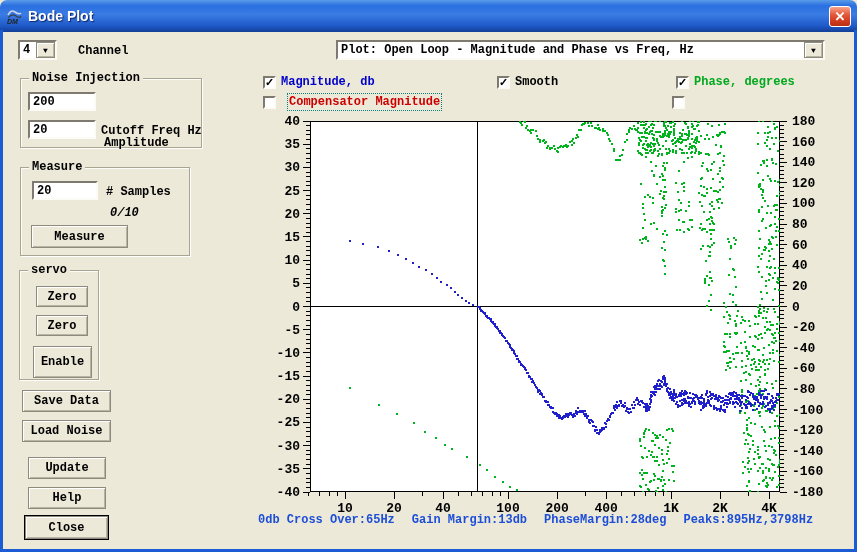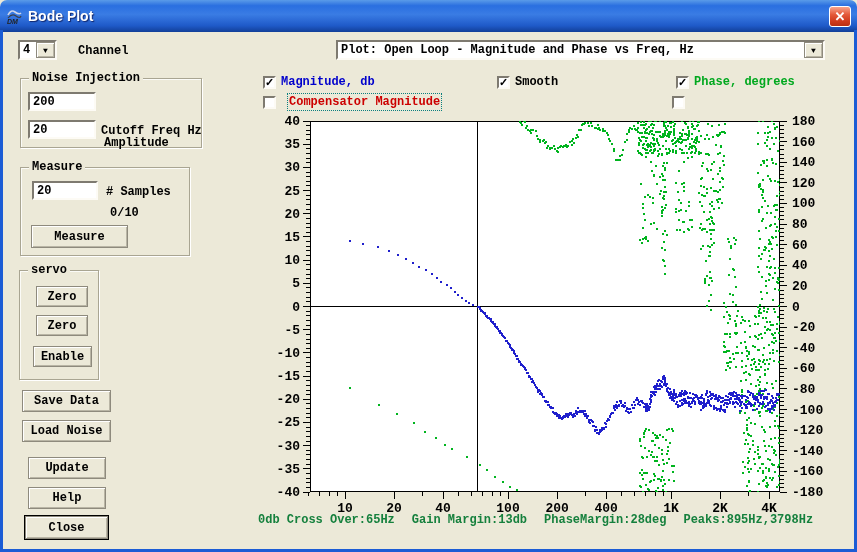--- a/index.html
+++ b/index.html
@@ -36,21 +36,21 @@
   .combo .val{flex:1;font:bold 12px "Liberation Mono",monospace;padding:1px 3px;white-space:pre;overflow:hidden;}
   .combo .arrow{width:17px;background:#ece9d8;border:1px solid #8e8a7d;
                 box-shadow:inset 1px 1px 0 #fff, inset -1px -1px 0 #b9b5a5;
                 display:flex;align-items:center;justify-content:center;font-size:8px;color:#000;}
   .cb{position:absolute;width:13px;height:13px;box-sizing:border-box;background:#fff;
       border:2px solid;border-color:#7e7a70 #fdfbf5 #fdfbf5 #7e7a70;
       font:bold 11px "Liberation Sans",sans-serif;line-height:8px;text-align:center;color:#000;cursor:default;}
   .cl{position:absolute;font:bold 12px "Liberation Mono",monospace;white-space:pre;}
   .focus{outline:1px dotted #0b7f7f;outline-offset:1px;}
   .status{position:absolute;left:258px;top:513px;display:flex;gap:17px;
-          font:bold 12px "Liberation Mono",monospace;color:#15803d;white-space:pre;justify-content:space-between;}
+          font:bold 12px "Liberation Mono",monospace;color:#1d4ed8;white-space:pre;justify-content:space-between;}
   #plot-svg{position:absolute;left:255px;top:112px;}
 </style>
 </head>
 <body>
 
 <div class="window">
 
   <div class="titlebar">
     <svg width="17" height="17" viewBox="0 0 17 17">
       <rect x="0" y="0" width="17" height="17" fill="none"></rect>
@@ -102,29 +102,29 @@
   <input class="input" style="left: 28px; top: 92px; width: 68px; height: 19px;" value="200">
   <div class="t" style="left:104px;top:96px;margin-top:40px;">Amplitude</div>
   <input class="input" style="left: 28px; top: 120px; width: 68px; height: 19px;" value="20">
   <div class="t" style="left:101px;top:124px;">Cutoff Freq Hz</div>
 
   <div class="grp" style="left:20px;top:167px;width:170px;height:89px;">
     <div class="legend">Measure</div>
   </div>
   <input class="input" style="left: 32px; top: 181px; width: 66px; height: 19px;" value="20">
   <div class="t" style="left:106px;top:185px;"># Samples</div>
-  <div class="t" style="left:110px;top:206px;">0/10</div>
+  <div class="t" style="left:110px;top:206px;font-style:italic;">0/10</div>
   <div class="btn" style="left:31px;top:225px;width:97px;height:23px;">Measure</div>
 
   <div class="grp" style="left:19px;top:270px;width:80px;height:110px;">
     <div class="legend">servo</div>
   </div>
   <div class="btn" style="left:36px;top:286px;width:52px;height:21px;">Zero</div>
   <div class="btn" style="left:36px;top:315px;width:52px;height:21px;">Zero</div>
-  <div class="btn" style="left:33px;top:346px;width:59px;height:21px;">Enable</div>
+  <div class="btn" style="left:33px;top:346px;width:59px;height:32px;">Enable</div>
 
   <div class="btn" style="left:22px;top:390px;width:89px;height:22px;">Save Data</div>
   <div class="btn" style="left:22px;top:420px;width:89px;height:22px;">Load Noise</div>
   <div class="btn" style="left:28px;top:457px;width:78px;height:22px;">Update</div>
   <div class="btn" style="left:28px;top:487px;width:78px;height:22px;">Help</div>
   <div class="btn default" style="left:25px;top:516px;width:83px;height:23px;">Close</div>
 
   <svg id="plot-svg" width="602" height="400">
       <rect x="55" y="9" width="470" height="371" fill="#ffffff"></rect>
       <line x1="222.5" y1="9" x2="222.5" y2="380" stroke="#000000" stroke-width="1" shape-rendering="crispEdges"></line>

